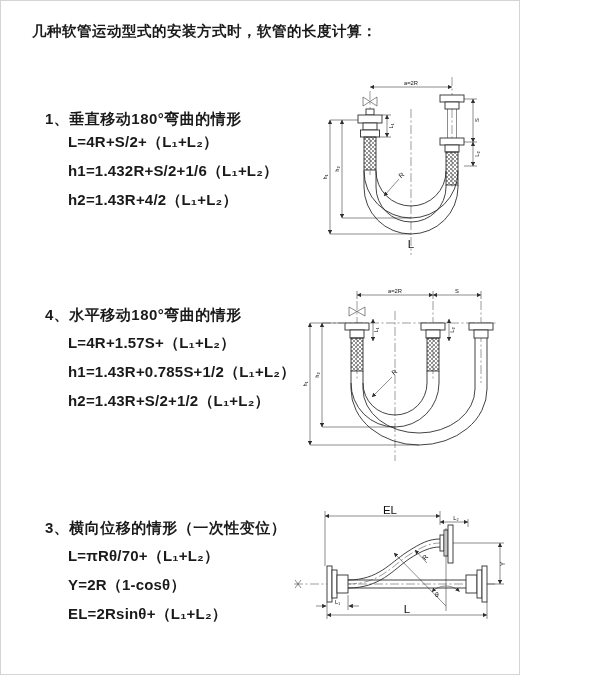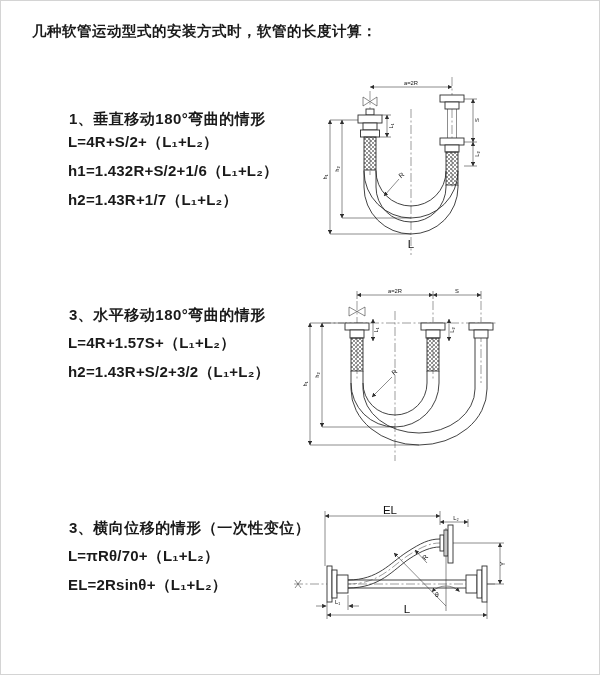--- a/index.html
+++ b/index.html
@@ -1,25 +1,25 @@
 <!DOCTYPE html>
 <html><head>
 <meta charset="utf-8">
 <style>
   html,body{margin:0;padding:0;background:#ffffff;}
   .page{
-    position:relative;width:600px;height:675px;background:#ffffff;overflow:hidden;
+    position:relative;width:520px;height:675px;background:#ffffff;overflow:hidden;
     font-family:"Liberation Sans","DejaVu Sans",sans-serif;color:#1a1a1a;
     box-shadow:inset 0 0 0 1px #d4d4d4;
   }
   .title{
     position:absolute;left:32px;top:22px;font-size:14.5px;font-weight:bold;letter-spacing:0.5px;
   }
   .heading{
-    position:absolute;left:45px;font-size:15px;font-weight:bold;letter-spacing:0.5px;margin-left:24px;
+    position:absolute;left:45px;font-size:15px;font-weight:bold;letter-spacing:0.5px;
   }
   .formulas{
     position:absolute;left:68px;font-size:15px;line-height:29px;letter-spacing:0.2px;font-weight:bold;
   }
   .formula{height:29px;white-space:pre;}
   svg.diagram{position:absolute;overflow:visible;}
   
   .ln{stroke:#2e2e2e;stroke-width:0.9;fill:none;}
   .thin{stroke:#2e2e2e;stroke-width:0.55;fill:none;}
   .cl{stroke:#3a3a3a;stroke-width:0.5;fill:none;stroke-dasharray:9 2.5 2 2.5;}
@@ -45,21 +45,21 @@
       </pattern>
     </defs>
   </svg>
 
   <div class="title">几种软管运动型式的安装方式时，软管的长度计算：</div>
 
   <div class="heading" style="top:110px">1、垂直移动180°弯曲的情形</div>
   <div class="formulas" style="top:127px">
     <div class="formula">L=4R+S/2+（L₁+L₂）</div>
     <div class="formula">h1=1.432R+S/2+1/6（L₁+L₂）</div>
-    <div class="formula">h2=1.43R+1/7（L₁+L₂）</div>
+    <div class="formula">h2=1.43R+4/2（L₁+L₂）</div>
   </div>
 
   <svg class="diagram" style="left:305px;top:75px" width="295" height="185" viewBox="0 0 295 185">
 
     <g>
       <path class="cl" d="M65 16 V100 M147 2 V114 M106 34 V180"></path>
     </g>
 
     <g>
       <path class="dim" d="M65 12 H147" marker-start="url(#arr)" marker-end="url(#arr)"></path>
@@ -122,24 +122,25 @@
     </g>
 
     <g>
       <path class="dim" d="M94 104 L79 121" marker-end="url(#arr)"></path>
       <text class="lbl-md" x="98" y="102" transform="rotate(-40 98 102)" text-anchor="middle">R</text>
     </g>
 
     <text class="lbl-xl" x="106" y="173" text-anchor="middle">L</text>
   </svg>
 
-  <div class="heading" style="top:306px">3、水平移动180°弯曲的情形</div>
+  <div class="heading" style="top:306px">4、水平移动180°弯曲的情形</div>
   <div class="formulas" style="top:328px">
     <div class="formula">L=4R+1.57S+（L₁+L₂）</div>
-    <div class="formula">h2=1.43R+S/2+3/2（L₁+L₂）</div>
+    <div class="formula">h1=1.43R+0.785S+1/2（L₁+L₂）</div>
+    <div class="formula">h2=1.43R+S/2+1/2（L₁+L₂）</div>
   </div>
 
   <svg class="diagram" style="left:300px;top:283px" width="300" height="190" viewBox="0 0 300 190">
 
     <g>
       <path class="cl" d="M57 18 V96 M133 18 V96 M181 18 V100 M95 28 V178 M22 40 H198"></path>
     </g>
 
     <g>
       <path class="thin" d="M57 8 V16 M133 8 V16 M181 8 V16"></path>
@@ -201,20 +202,21 @@
 
     <g>
       <path class="dim" d="M92 94 L72 114" marker-end="url(#arr)"></path>
       <text class="lbl-md" x="96" y="91" transform="rotate(-40 96 91)" text-anchor="middle">R</text>
     </g>
   </svg>
 
   <div class="heading" style="top:519px">3、横向位移的情形（一次性变位）</div>
   <div class="formulas" style="top:541px">
     <div class="formula">L=πRθ/70+（L₁+L₂）</div>
+    <div class="formula">Y=2R（1-cosθ）</div>
     <div class="formula">EL=2Rsinθ+（L₁+L₂）</div>
   </div>
 
   <svg class="diagram" style="left:290px;top:503px" width="310" height="160" viewBox="0 0 310 160">
 
     <g>
       <path class="cl" d="M4 81 H207"></path>
       <path class="thin" d="M5 77 L11 85 M11 77 L5 85"></path>
     </g>
 

